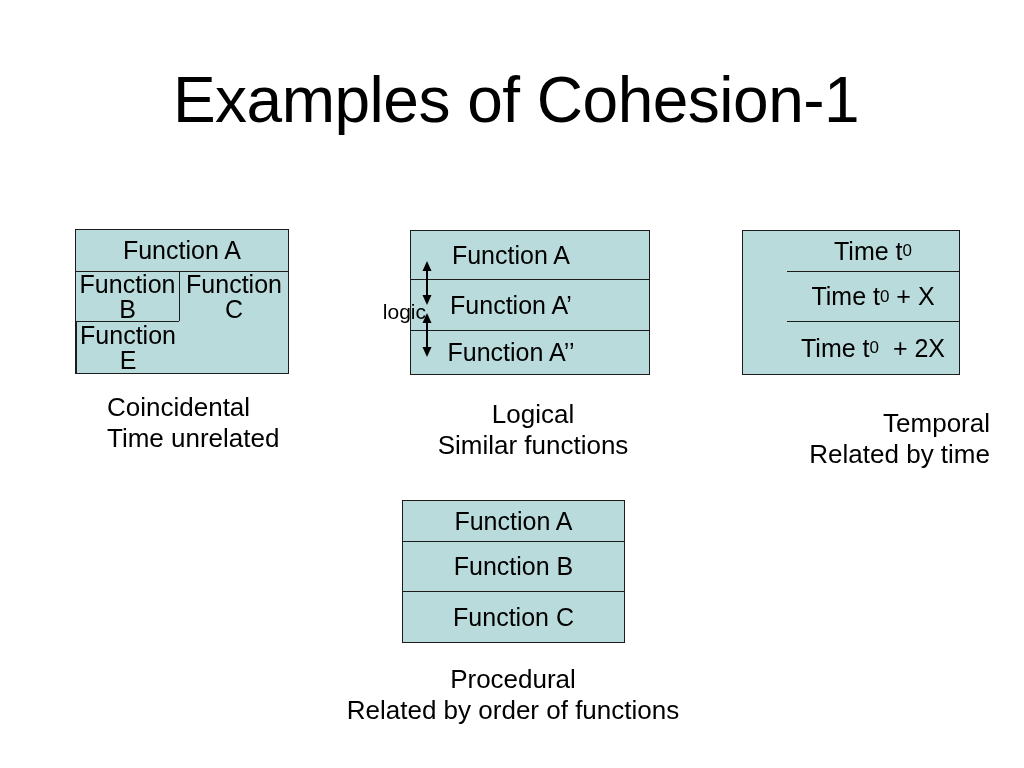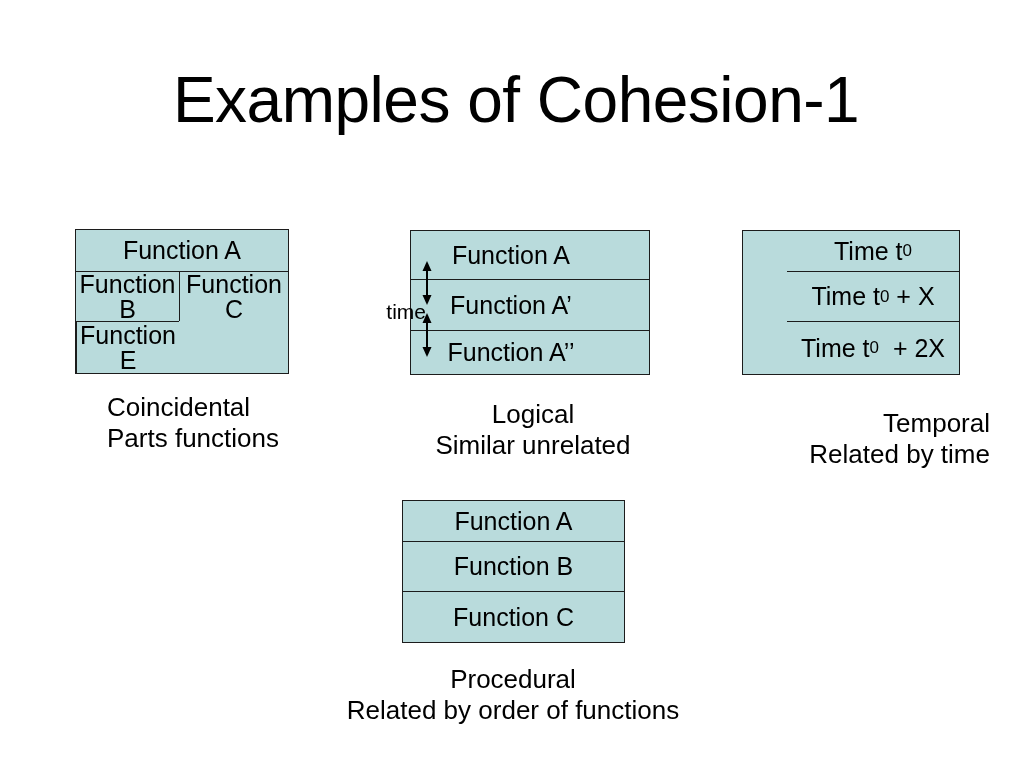--- a/index.html
+++ b/index.html
@@ -103,42 +103,42 @@
   <h1 class="title">Examples of Cohesion-1</h1>
 
   <div class="cohbox box-coincidental">
     <div class="hdr">Function A</div>
     <div class="cell colL">Function B</div>
     <div class="cell colR">Function C</div>
     <div class="cell colR">Function E</div>
   </div>
   <div class="caption caption-coincidental">
     <div>Coincidental</div>
-    <div>Parts functions</div>
+    <div>Time unrelated</div>
   </div>
 
   <div class="cohbox rowbox box-logical">
     <div class="row r1">Function A</div>
     <div class="row r2">Function A’</div>
     <div class="row r3">Function A’’</div>
   </div>
-  <div class="logic-label">time</div>
+  <div class="logic-label">logic</div>
   <svg class="logic-arrows" width="16" height="106" viewBox="0 0 16 106">
     <g stroke="#000000" stroke-width="2" fill="#000000">
       <line x1="8" y1="12" x2="8" y2="40"></line>
       <polygon points="8,4 3.5,14 12.5,14" stroke="none"></polygon>
       <polygon points="8,48 3.5,38 12.5,38" stroke="none"></polygon>
       <line x1="8" y1="64" x2="8" y2="92"></line>
       <polygon points="8,56 3.5,66 12.5,66" stroke="none"></polygon>
       <polygon points="8,100 3.5,90 12.5,90" stroke="none"></polygon>
     </g>
   </svg>
   <div class="caption caption-logical">
     <div>Logical</div>
-    <div>Similar unrelated</div>
+    <div>Similar functions</div>
   </div>
 
   <div class="cohbox rowbox box-temporal">
     <div class="row r1">
       <span>Time t</span>
         <sub>0</sub>
         <span></span>
     </div>
     <div class="row r2">
       <span>Time t</span>

